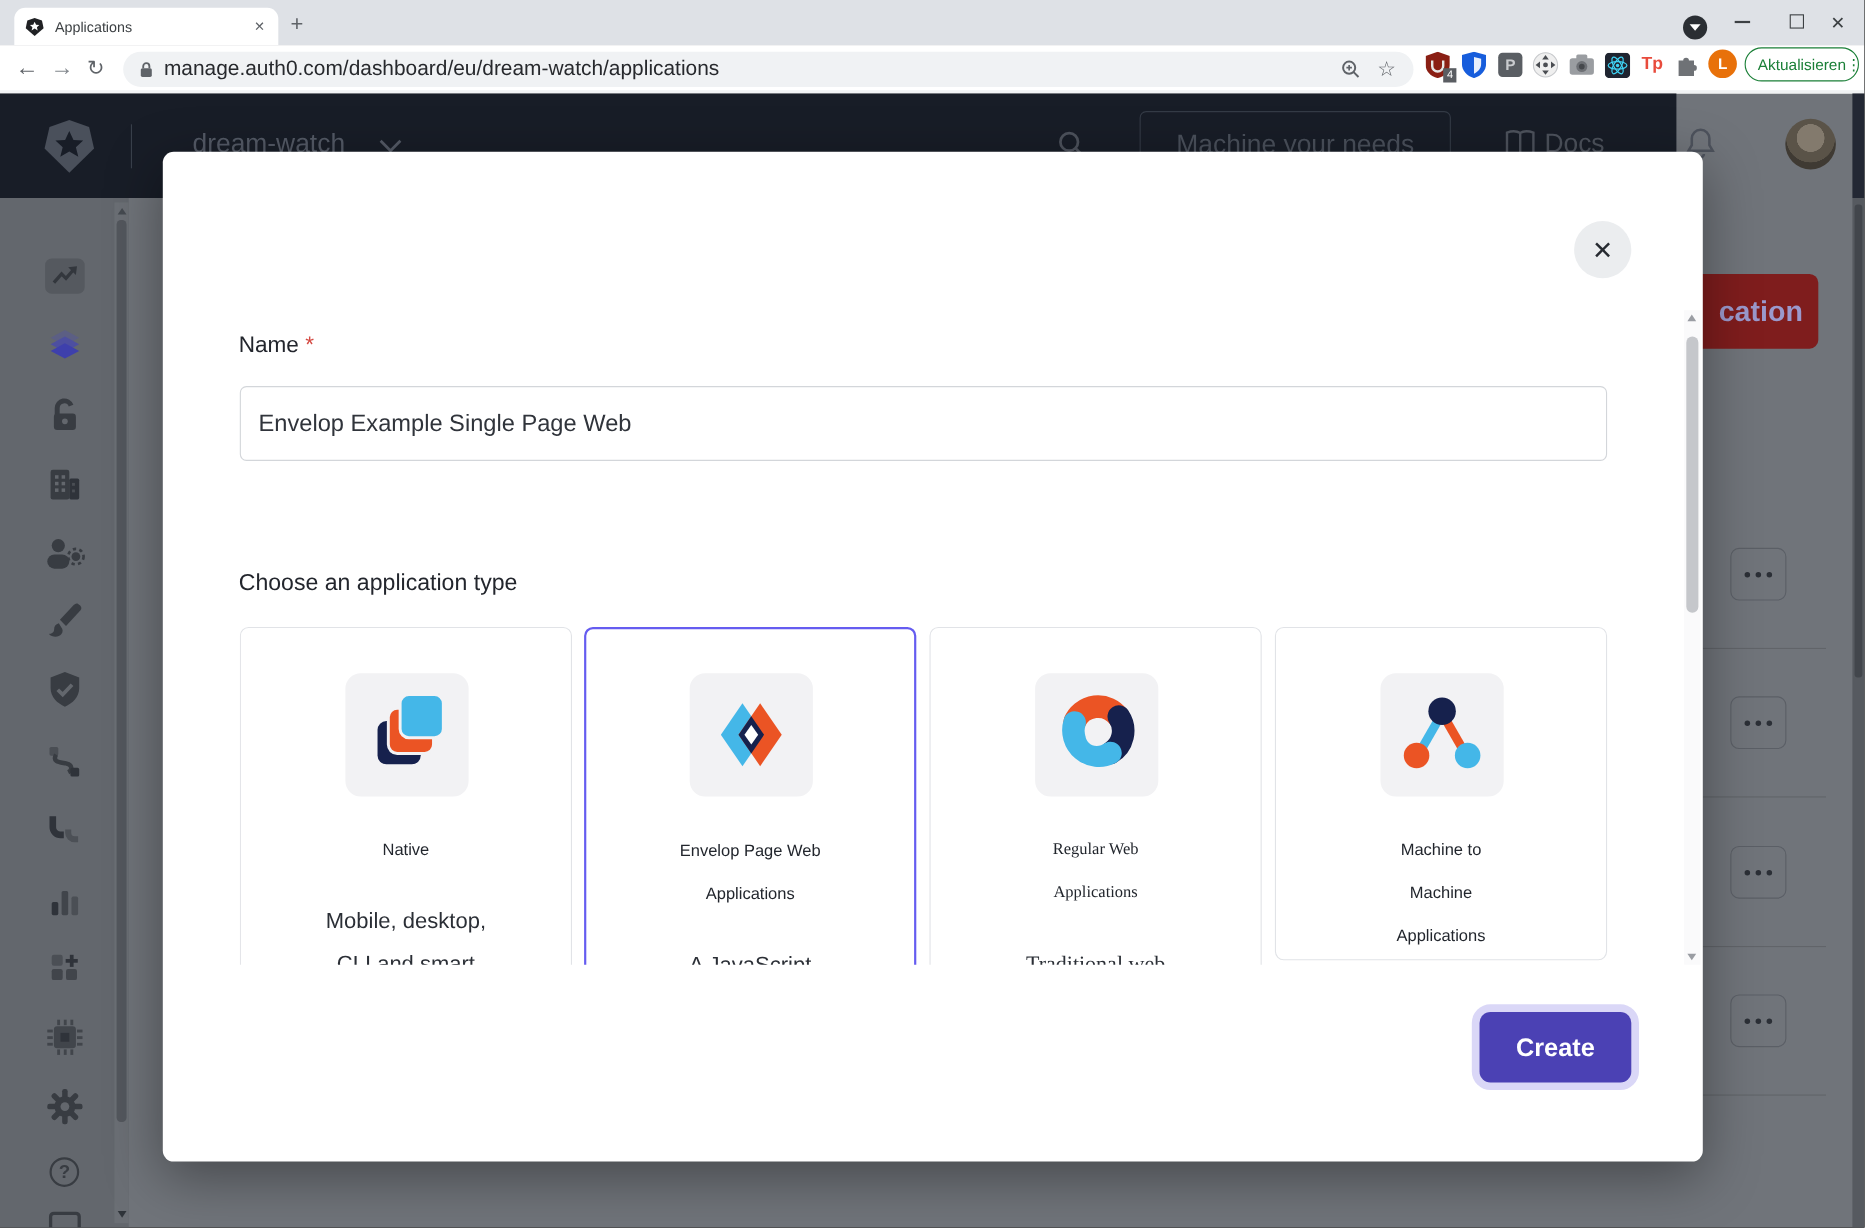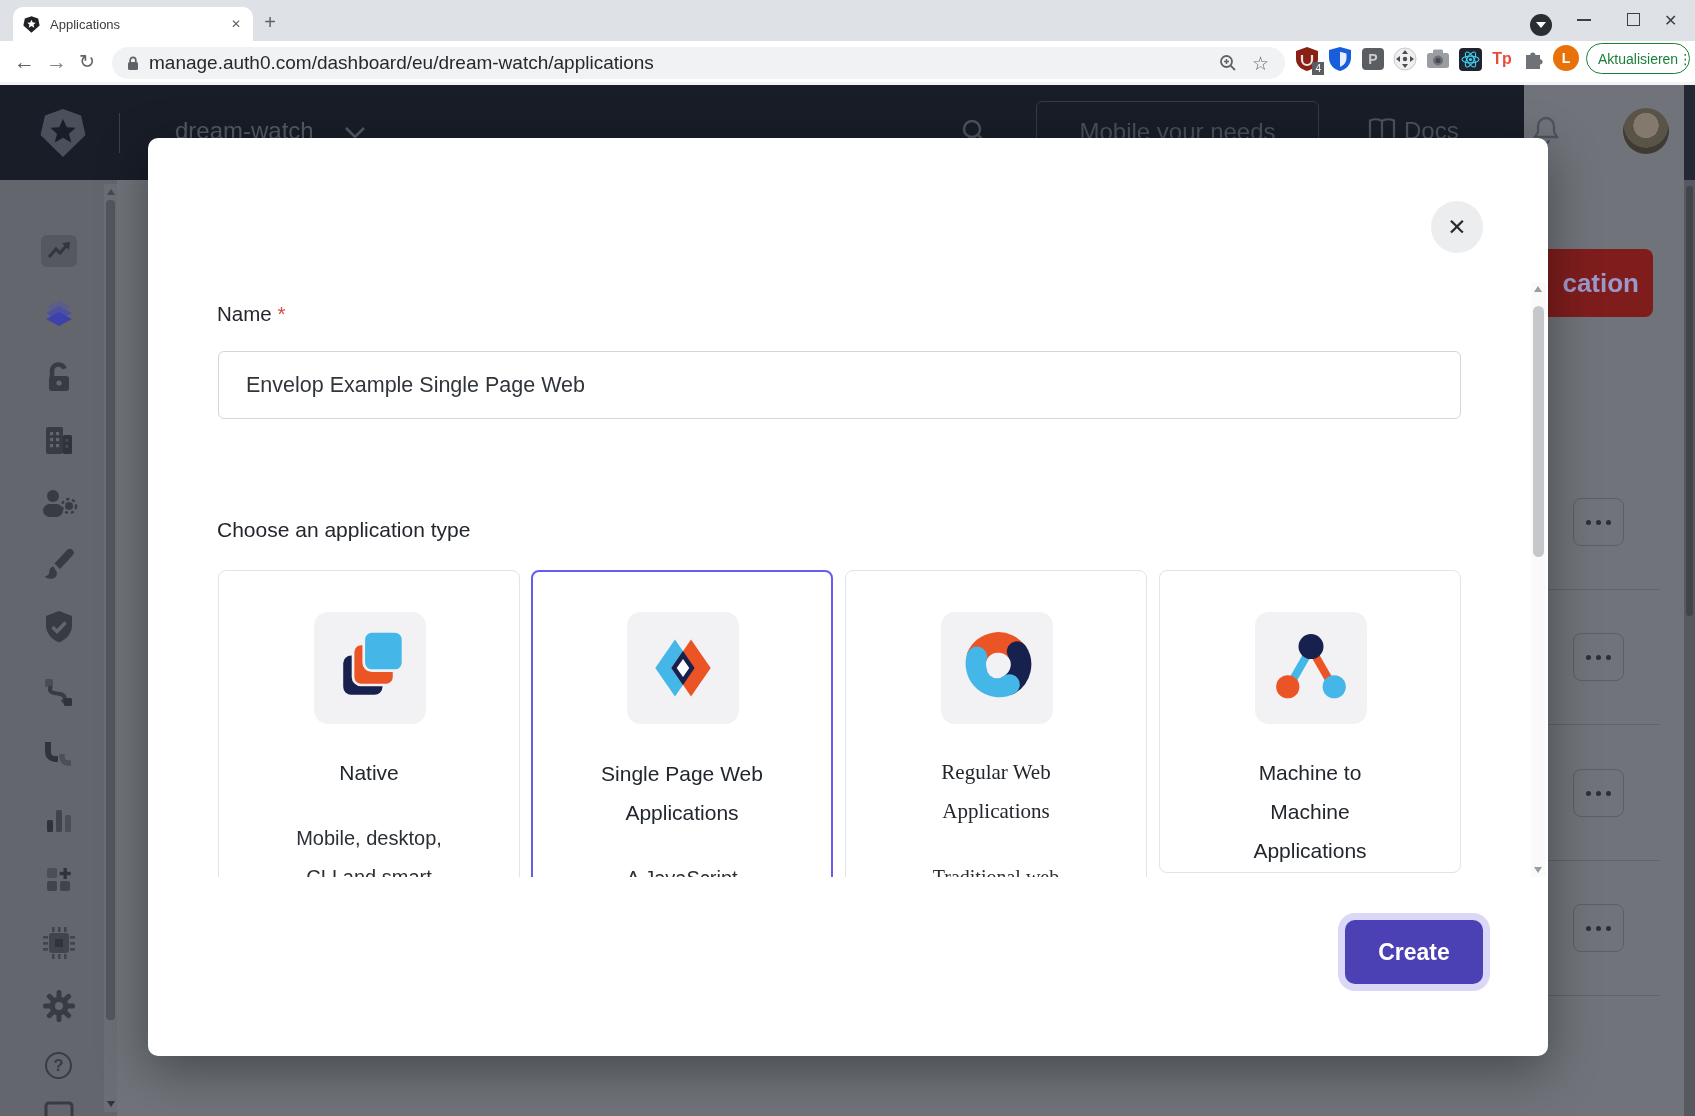--- a/index.html
+++ b/index.html
@@ -42,33 +42,33 @@
 
   
   .modal { left:148px; top:138px; width:1400px; height:918px; background:#fff;
            border-radius:10px; box-shadow:0 14px 50px rgba(0,0,0,.38); }
   .m-title { left:69px; top:54px; font-size:30px; font-weight:600; color:#21252e; }
   .m-close { left:1283px; top:63px; width:52px; height:52px; border-radius:50%; background:#ebedef;
              display:flex; align-items:center; justify-content:center; font-size:23px; color:#272b31; cursor:pointer; }
   .m-label { left:69px; top:164px; font-size:20.5px; color:#23262d; }
   .req { color:#d44a43; }
   .m-input { left:70px; top:213px; width:1243px; height:68px; border:1px solid #d3d6da;
-             border-radius:6px; font-size:21.5px; color:#30343b; padding:0 27px;
+             border-radius:6px; font-size:21.5px; color:#30343b; padding:0 16px;
              font-family:"Liberation Sans", sans-serif; background:#fff; }
   .m-help { left:69px; top:300px; font-size:20px; color:#6a6e75; line-height:30px; }
   .m-sect { left:69px; top:380px; font-size:21px; color:#23262d; }
   .cards { left:70px; top:432px; width:1245px; height:307px; overflow:hidden; }
   .card { position:absolute; top:0; width:302px; height:340px; border:1px solid #e1e3e7;
           border-radius:8px; background:#fff; cursor:pointer; }
   .card.sel { border:2px solid #655cf0; }
   .tile { position:absolute; left:95px; top:41px; width:112px; height:112px;
           background:#f2f2f4; border-radius:14px; display:flex; align-items:center; justify-content:center; }
   .card.sel .tile { left:94px; top:40px; }
   .ctitle { position:absolute; left:0; top:182px; width:100%; text-align:center;
-            font-size:21px; line-height:39px; color:#22262d; }
+            font-size:15px; line-height:39px; color:#22262d; }
   .cdesc { position:absolute; left:0; width:100%; text-align:center; font-size:20px;
            line-height:39px; color:#2b2f36; }
   .btn-cancel { left:1042px; top:780px; width:137px; height:66px; background:#fff;
                 border:1px solid #d3d6da; border-radius:10px; font-size:23px; color:#31353c;
                 display:flex; align-items:center; justify-content:center; cursor:pointer; }
   .btn-create { left:1197px; top:782px; width:138px; height:64px; background:#4b41b4;
                 border-radius:10px; font-size:23px; font-weight:600; color:#fff;
                 display:flex; align-items:center; justify-content:center; cursor:pointer;
                 box-shadow:0 0 0 7px #dad7f7; }
   .msb-track { left:1383px; top:144px; width:15px; height:595px; background:#fafafb; }
@@ -185,21 +185,21 @@
     <div class="abs" style="left:119px;top:28px;width:1px;height:40px;background:#39404b;"></div>
     <span class="abs hdr-txt" style="left:175px;top:32px;">dream-watch</span>
     <svg class="abs" style="left:344px;top:41px;" width="22" height="13" viewBox="0 0 22 13">
       <polyline points="2,2 11,11 20,2" stroke="#545a66" stroke-width="2.5" fill="none"></polyline>
     </svg>
     <svg class="abs" style="left:961px;top:33px;" width="26" height="26" viewBox="0 0 26 26">
       <circle cx="11" cy="11" r="8" stroke="#4d525c" stroke-width="2.5" fill="none"></circle>
       <line x1="17" y1="17" x2="23" y2="23" stroke="#4d525c" stroke-width="2.5"></line>
     </svg>
     <div class="abs" style="left:1036px;top:16px;width:283px;height:62px;border:1px solid #343b46;border-radius:6px;display:flex;align-items:center;justify-content:center;">
-      <span class="hdr-txt" style="color:#4a505b;">Mobile your needs</span>
+      <span class="hdr-txt" style="color:#4a505b;">Machine your needs</span>
     </div>
     <svg class="abs" style="left:1368px;top:33px;" width="28" height="26" viewBox="0 0 28 26">
       <path d="M14 3 C11 1 6 1 2 2.5 V23 C6 21.5 11 21.5 14 23.5 C17 21.5 22 21.5 26 23 V2.5 C22 1 17 1 14 3 Z M14 3 V23.5" stroke="#4d525c" stroke-width="2.2" fill="none"></path>
     </svg>
     <span class="abs hdr-txt" style="left:1404px;top:32px;color:#4d525c;">Docs</span>
     <svg class="abs" style="left:1533px;top:31px;" width="26" height="29" viewBox="0 0 26 29">
       <path d="M13 2 a8 8 0 0 1 8 8 v6 l3 5 H2 l3-5 v-6 a8 8 0 0 1 8-8 Z" stroke="#4d525c" stroke-width="2.3" fill="none"></path>
       <path d="M10 24 a3 3 0 0 0 6 0" stroke="#4d525c" stroke-width="2.3" fill="none"></path>
     </svg>
     <div class="abs" style="left:1623px;top:23px;width:46px;height:46px;border-radius:50%;background:radial-gradient(circle at 50% 38%, #837a6d 0 34%, #5a5348 35% 60%, #3f3a33 61%);"></div>
@@ -407,21 +407,21 @@
       <div class="card sel" style="left:313px;">
         <div class="tile">
           <svg width="100" height="100" viewBox="0 0 112 112">
             <polygon points="25,56 47,24 69,56 47,88" fill="#44b7e8"></polygon>
             <polygon points="43,56 65,24 87,56 65,88" fill="#eb5424"></polygon>
             <polygon points="43,56 56,37 69,56 56,75" fill="#16214d"></polygon>
             <polygon points="49,56 56,46 63,56 56,66" fill="#ffffff"></polygon>
           </svg>
         </div>
         <div class="ctitle">
-          <span>Single Page Web</span><br>
+          <span>Envelop Page Web</span><br>
           <span>Applications</span>
         </div>
         <div class="cdesc" style="top:287px;">
           <span>A JavaScript</span>
         </div>
       </div>
 
       <div class="card" style="left:627px;font-family:Liberation Serif, serif;">
         <div class="tile">
           <svg width="100" height="100" viewBox="0 0 112 112">

